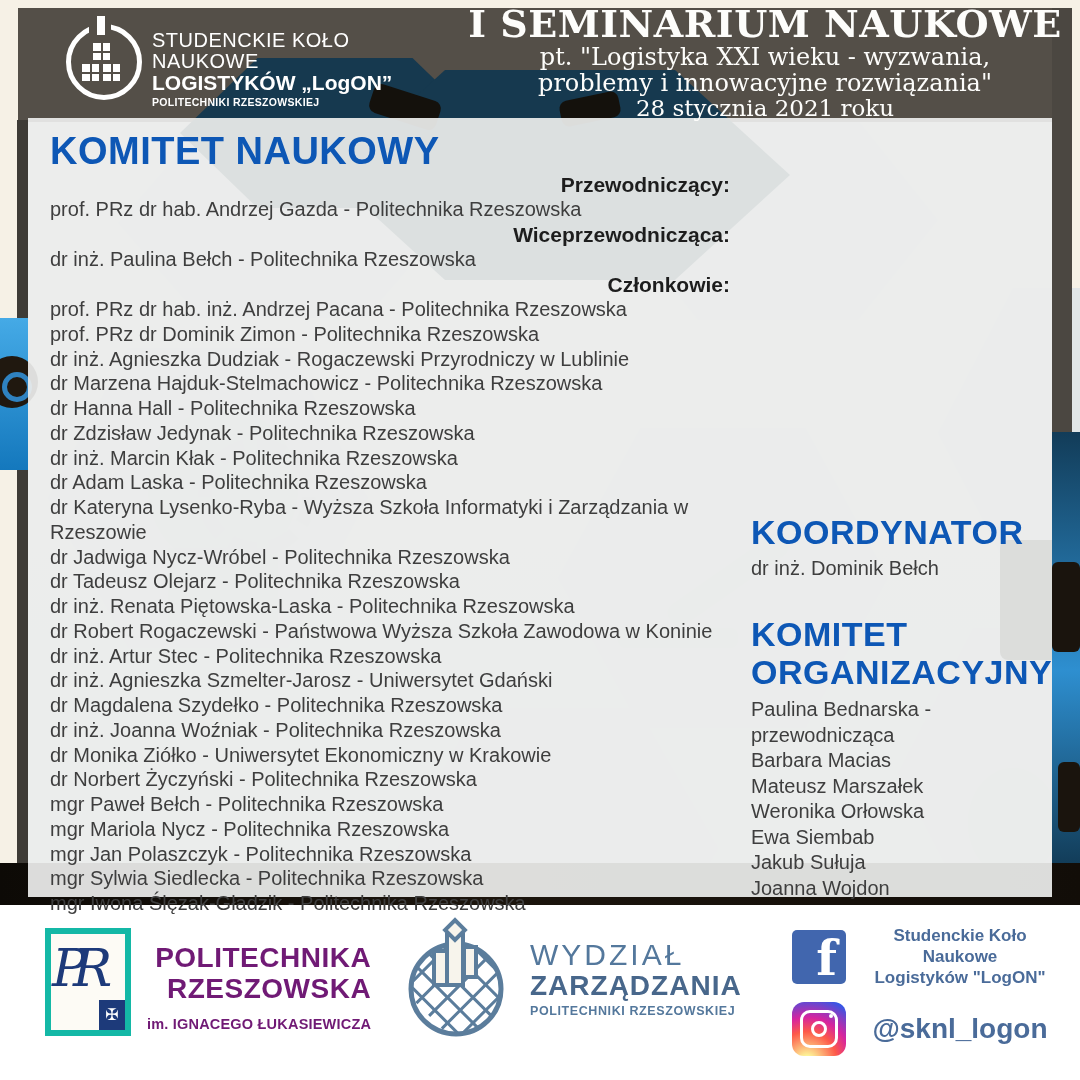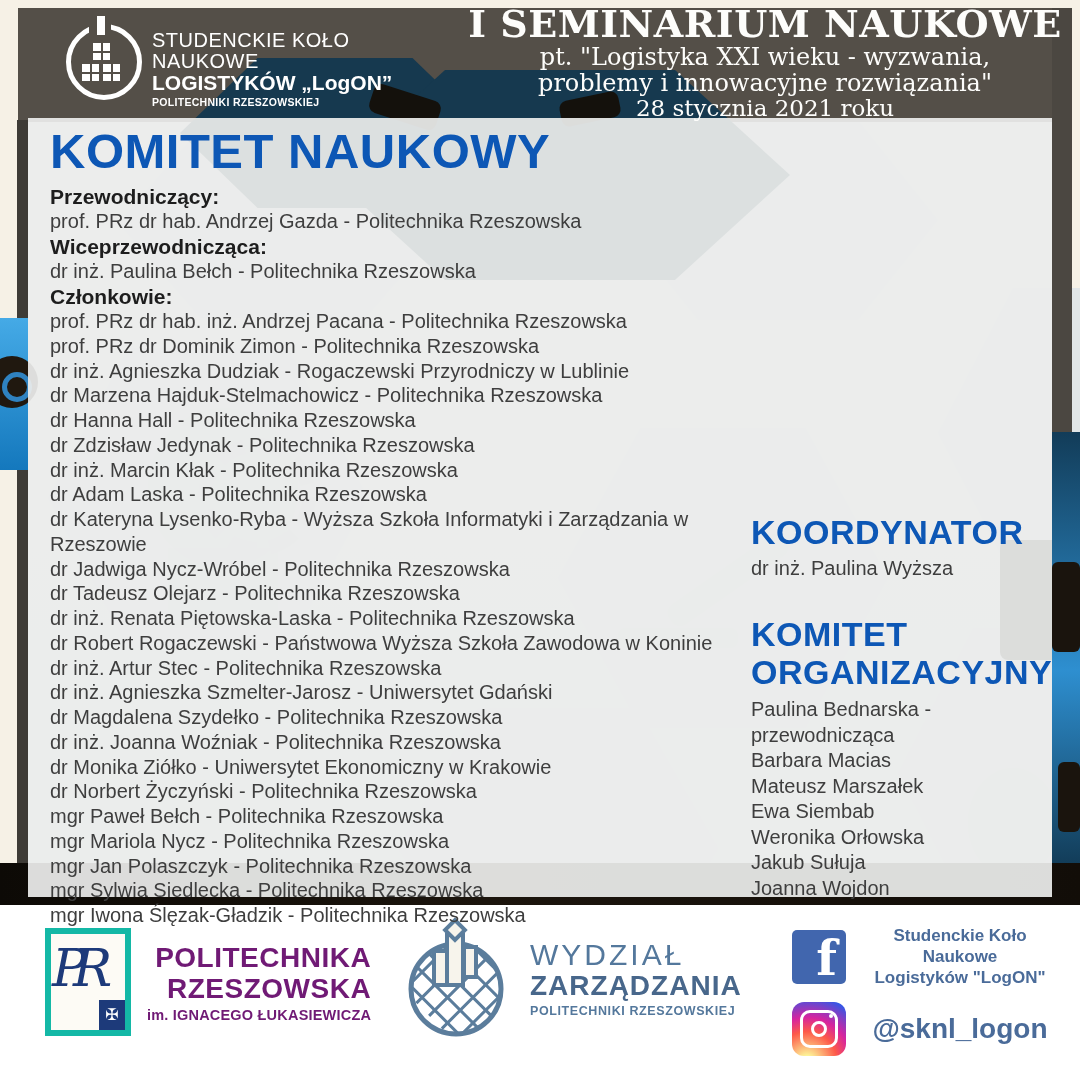--- a/index.html
+++ b/index.html
@@ -53,22 +53,22 @@
   .skn-text .l4{font-size:10.5px;font-weight:700;letter-spacing:.3px;margin-top:2px;}
 
   .title-wrap{position:absolute;left:460px;top:4px;width:610px;text-align:center;z-index:12;
               color:#fdfdfb;font-family:"DejaVu Serif",serif;}
   .title-wrap .t1{font-size:38px;font-weight:700;line-height:40px;letter-spacing:.5px;}
   .title-wrap .t2,.title-wrap .t3{font-size:24px;line-height:26px;}
   .title-wrap .t4{font-size:23px;line-height:24px;}
 
   
   .sci{position:absolute;left:50px;top:130px;width:680px;z-index:12;}
-  .sci .h{font-size:49px;font-weight:700;color:#0d57b5;letter-spacing:.5px;line-height:42px;margin-bottom:12px;}
-  .lbl{font-size:21px;font-weight:700;color:#1d1d1d;line-height:25px;}
+  .sci .h{font-size:38px;font-weight:700;color:#0d57b5;letter-spacing:.5px;line-height:42px;margin-bottom:0;}
+  .lbl{font-size:21px;font-weight:700;color:#1d1d1d;line-height:25px;text-align:right;}
   .val{font-size:20px;color:#3e3e3e;line-height:25px;}
   .members .val{line-height:24.75px;}
 
   .rightcol{position:absolute;left:730px;top:513px;width:310px;z-index:12;margin-left:21px;}
   .rightcol .h{font-size:34px;font-weight:700;color:#0d57b5;letter-spacing:.5px;line-height:38px;}
   .rightcol .name{font-size:20px;color:#3e3e3e;line-height:26px;margin-top:4px;}
   .rightcol .h2{margin-top:34px;}
   .orglist{margin-top:6px;}
   .orglist .val{line-height:25.5px;}
 
@@ -76,21 +76,21 @@
   .footer{position:absolute;left:0;top:905px;width:1080px;height:175px;background:#ffffff;z-index:11;}
 
   .pr-group{position:absolute;left:45px;top:23px;display:flex;gap:16px;align-items:flex-start;}
   .pr-mark{position:relative;width:74px;height:96px;border:6px solid #14b8a6;background:#fdfbf5;}
   .pr-mark .letters{position:absolute;left:1px;top:8px;font-family:"DejaVu Serif",serif;font-style:italic;
                     font-size:52px;color:#1d3a7a;letter-spacing:-14px;line-height:1;}
   .pr-mark .crossbox{position:absolute;right:0;bottom:0;width:26px;height:30px;background:#1d3a7a;
                      color:#fff;font-size:16px;line-height:30px;text-align:center;}
   .pr-text{color:#701a75;padding-top:14px;text-align:right;}
   .pr-text .n1,.pr-text .n2{font-size:28px;font-weight:700;line-height:31px;letter-spacing:.5px;}
-  .pr-text .n3{font-size:14.5px;font-weight:700;margin-top:3px;letter-spacing:.2px;}
+  .pr-text .n3{font-size:14.5px;font-weight:700;margin-top:12px;letter-spacing:.2px;}
 
   .wz-group{position:absolute;left:398px;top:12px;display:flex;gap:16px;align-items:center;}
   .wz-text{color:#54789c;}
   .wz-text .w1{font-size:30px;font-weight:400;letter-spacing:3px;line-height:30px;}
   .wz-text .w2{font-size:28px;font-weight:700;letter-spacing:1px;line-height:32px;color:#48678b;}
   .wz-text .w3{font-size:12.5px;font-weight:700;letter-spacing:.6px;margin-top:2px;}
 
   .social{position:absolute;left:792px;top:20px;width:268px;}
   .soc-row{display:flex;align-items:center;gap:14px;margin-bottom:14px;}
   .fb{width:54px;height:54px;background:#4166ae;border-radius:5px;position:relative;overflow:hidden;flex:0 0 auto;}
@@ -218,30 +218,30 @@
         <div class="val">mgr Paweł Bełch - Politechnika Rzeszowska</div>
         <div class="val">mgr Mariola Nycz - Politechnika Rzeszowska</div>
         <div class="val">mgr Jan Polaszczyk - Politechnika Rzeszowska</div>
         <div class="val">mgr Sylwia Siedlecka - Politechnika Rzeszowska</div>
         <div class="val">mgr Iwona Ślęzak-Gładzik - Politechnika Rzeszowska</div>
       </div>
   </div>
 
   <div class="rightcol">
     <div class="h">KOORDYNATOR</div>
-    <div class="name">dr inż. Paulina Wyższa</div>
+    <div class="name">dr inż. Dominik Bełch</div>
     <div class="h h2">KOMITET</div>
     <div class="h">ORGANIZACYJNY</div>
     <div class="orglist">
 
     <div class="val">Paulina Bednarska - przewodnicząca</div>
         <div class="val">Barbara Macias</div>
         <div class="val">Mateusz Marszałek</div>
+        <div class="val">Weronika Orłowska</div>
         <div class="val">Ewa Siembab</div>
-        <div class="val">Weronika Orłowska</div>
         <div class="val">Jakub Sułuja</div>
         <div class="val">Joanna Wojdon</div>
       </div>
   </div>
 
   <div class="footer">
 
     <div class="pr-group">
       <div class="pr-mark">
         <span class="letters">PR</span>

